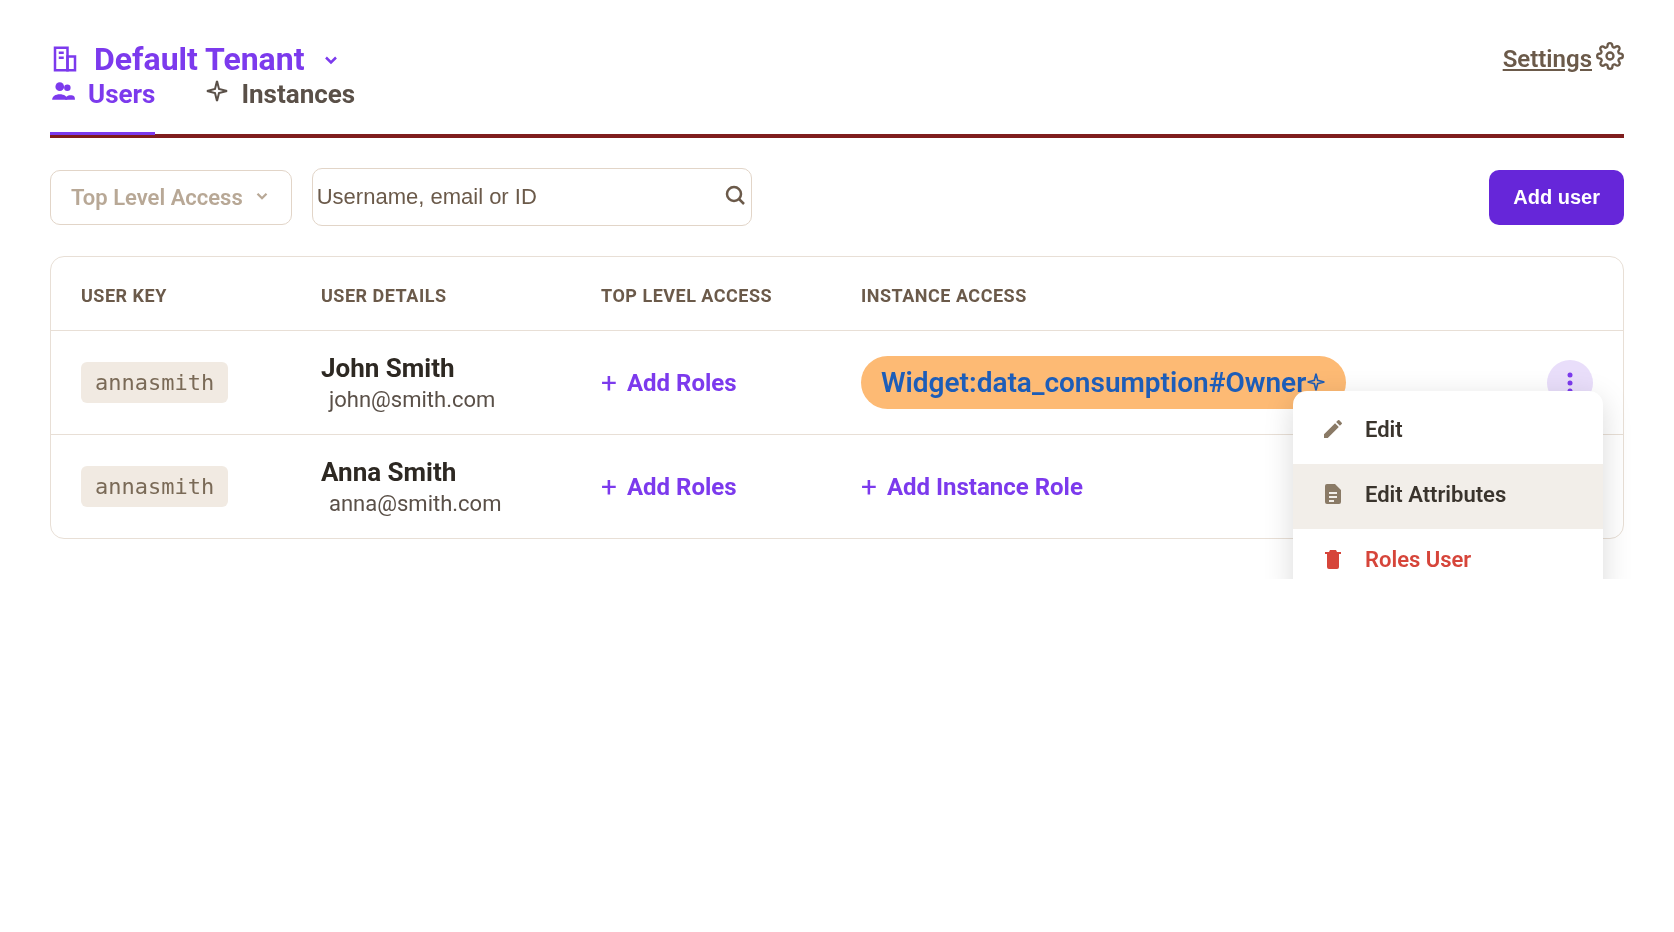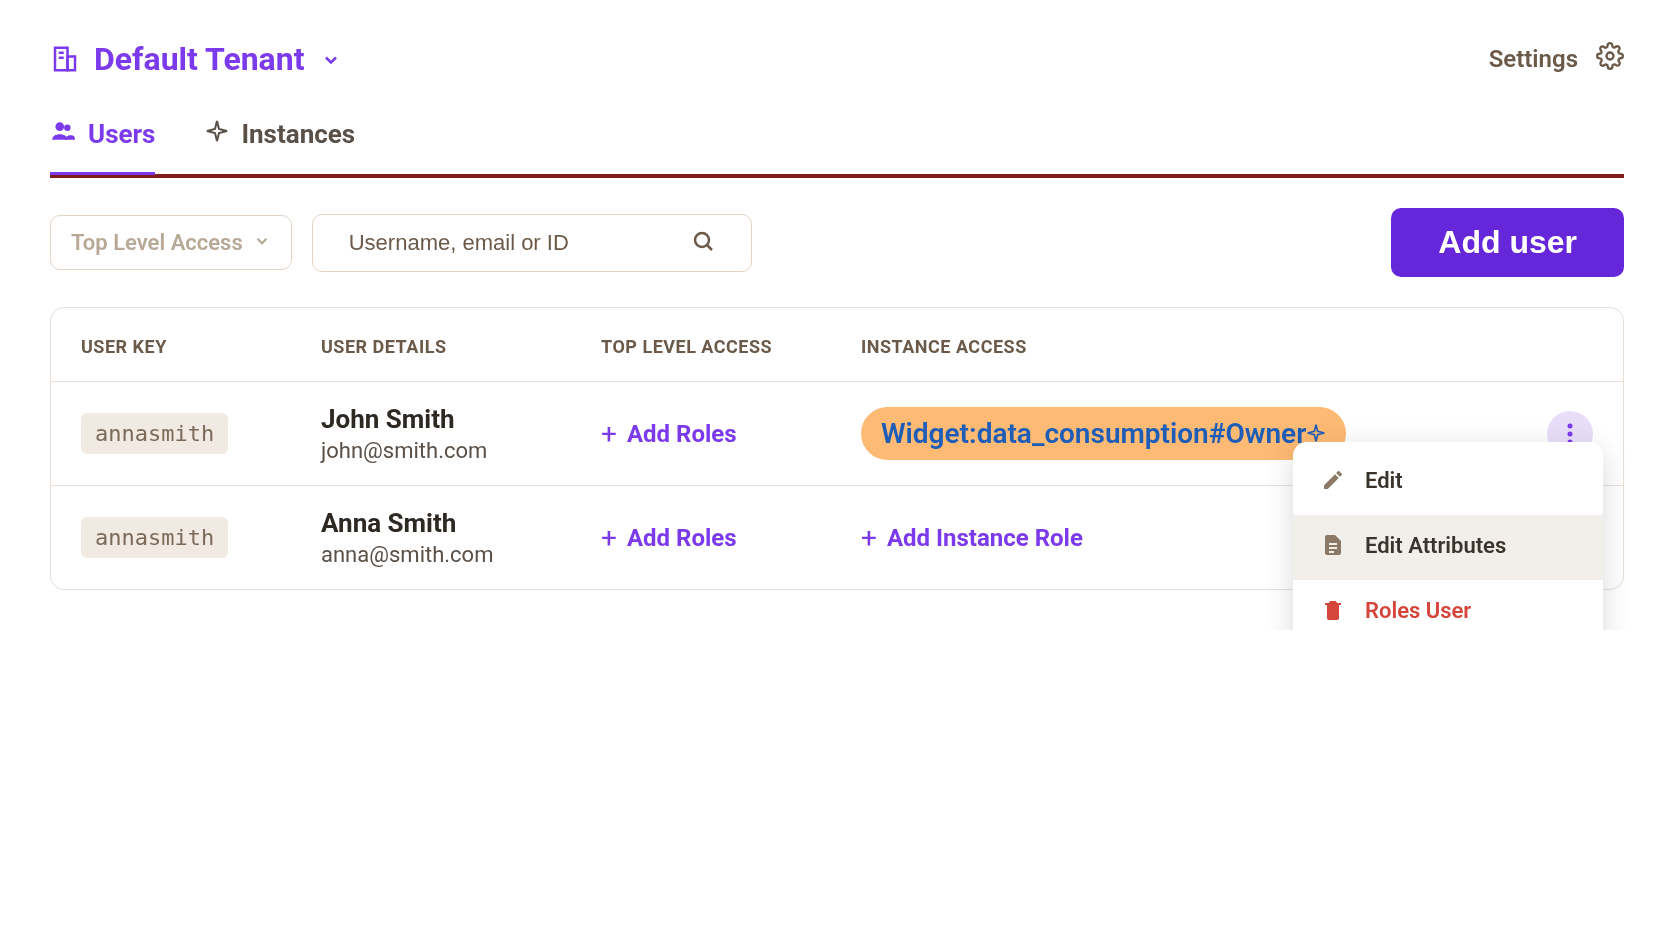--- a/index.html
+++ b/index.html
@@ -6,41 +6,41 @@
 body {
   font-family: -apple-system, BlinkMacSystemFont, "Segoe UI", Roboto, sans-serif;
   background: #fff;
   padding: 40px 50px;
   color: #333;
 }
 .header {
   display: flex;
   justify-content: space-between;
   align-items: center;
-  margin-bottom: 40px;
 }
 .tenant-selector {
   display: flex;
   align-items: center;
   gap: 14px;
   color: #7c3aed;
   font-size: 32px;
   font-weight: 700;
   cursor: pointer;
 }
 .tenant-icon svg { display: block; }
 .chevron-down { margin-left: 2px; }
 .settings-link {
   display: flex;
   align-items: center;
-  gap: 18px;
+  gap: 4px;
   color: #6b5a4a;
   font-size: 24px;
   font-weight: 600;
   cursor: pointer;
+  text-decoration: underline;
 }
 .tabs {
   display: flex;
   gap: 50px;
   border-bottom: 4px solid #7f1d1d;
   margin-bottom: 30px;
 }
 .tab {
   display: flex;
   align-items: center;
@@ -75,40 +75,40 @@
   font-weight: 600;
   color: #b8a896;
   cursor: pointer;
 }
 .search-box {
   display: flex;
   align-items: center;
   justify-content: space-between;
   border: 1px solid #e2d5c8;
   border-radius: 10px;
-  padding: 14px 36px;
+  padding: 14px 4px;
   width: 440px;
 }
 .search-box input {
   border: none;
   outline: none;
   font-size: 22px;
   color: #5a5048;
   width: 100%;
 }
 .search-box input::placeholder { color: #6b5a4a; }
 .spacer { flex: 1; }
 .add-user-btn {
   background: #5b21b6;
   background: #6626d9;
   color: #fff;
   border: none;
   border-radius: 10px;
-  padding: 16px 47px;
-  font-size: 32px;
+  padding: 16px 24px;
+  font-size: 20px;
   font-weight: 700;
   cursor: pointer;
 }
 .table {
   border: 1px solid #e8dfd6;
   border-radius: 14px;
   overflow: visible;
 }
 .thead {
   display: grid;
@@ -143,20 +143,21 @@
 }
 .user-name {
   font-size: 26px;
   font-weight: 700;
   color: #2d2822;
 }
 .user-email {
   font-size: 22px;
   color: #5a5048;
   margin-top: 4px;
+  margin-left: 8px;
 }
 .add-roles-link {
   display: flex;
   align-items: center;
   gap: 10px;
   color: #7c3aed;
   font-size: 24px;
   font-weight: 700;
   cursor: pointer;
 }

